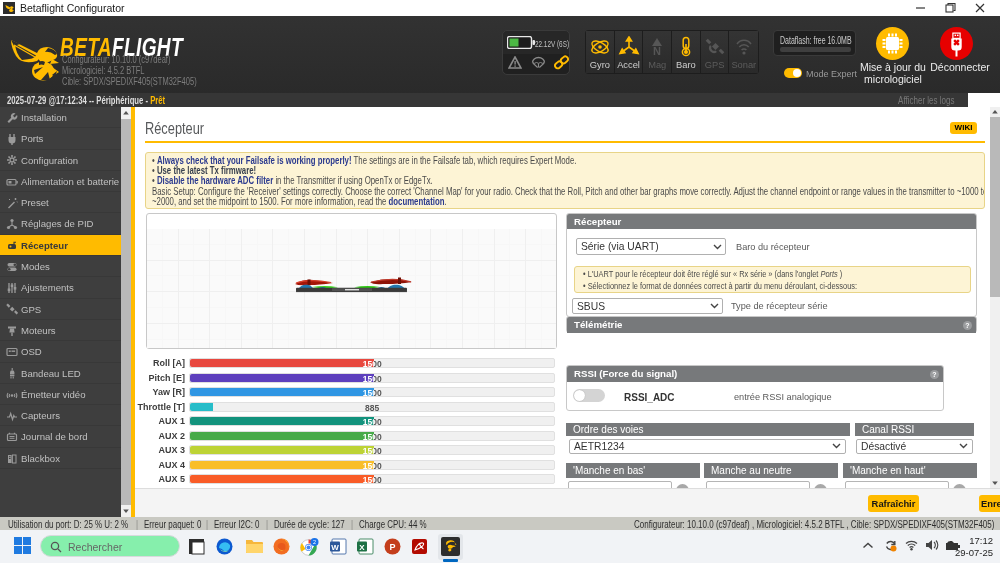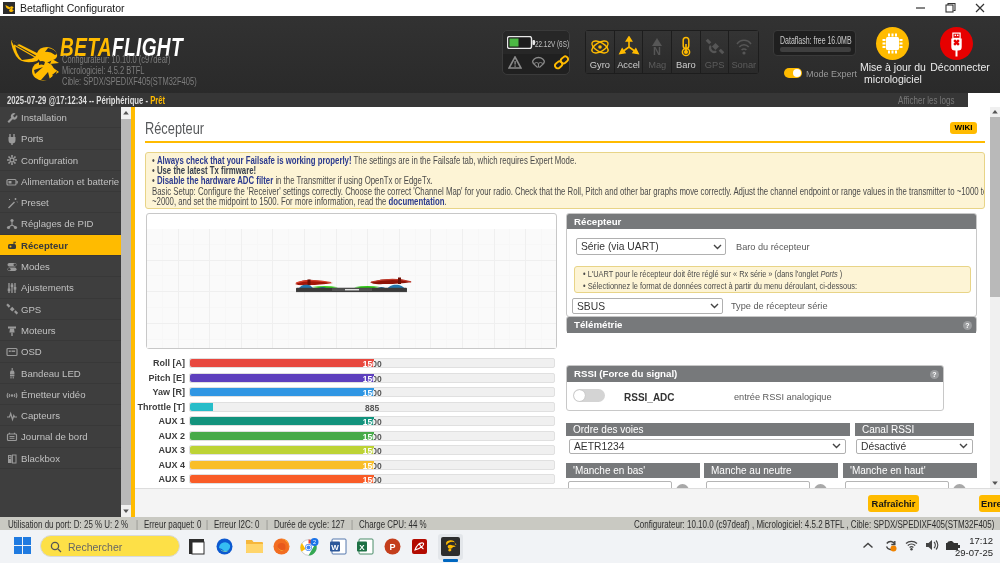--- a/index.html
+++ b/index.html
@@ -639,21 +639,21 @@
 <div id="taskbar"></div>
 
 <svg class="abs" style="left:14px;top:537px" width="17" height="17" viewBox="0 0 17 17">
     <g fill="#1f7ae0">
       <rect x="0" y="0" width="8" height="8"></rect>
       <rect x="9" y="0" width="8" height="8"></rect>
       <rect x="0" y="9" width="8" height="8"></rect>
       <rect x="9" y="9" width="8" height="8"></rect>
     </g>
   </svg>
-<div class="abs" style="left:40px;top:535px;width:140px;height:22px;background:#fde047;border:1px solid #d8dadd;border-radius:11px">
+<div class="abs" style="left:40px;top:535px;width:140px;height:22px;background:#86efac;border:1px solid #d8dadd;border-radius:11px">
   <svg class="abs" style="left:9px;top:5px" width="12" height="12" viewBox="0 0 12 12">
       <circle cx="5" cy="5" r="3.6" fill="none" stroke="#555" stroke-width="1.3"></circle>
       <path d="M8 8 l3 3" stroke="#555" stroke-width="1.3"></path>
     </svg>
   <div class="abs" style="left:27px;top:4.5px;font-size:10.5px;color:#666">Rechercher</div>
 </div>
 <svg class="abs tb" style="left:188px;top:538px" width="17" height="17">
     <rect x="1" y="1" width="15" height="15" fill="#2d2d2d"></rect>
     <rect x="4" y="4" width="12" height="12" fill="#fff" stroke="#2d2d2d" stroke-width="1"></rect>
   </svg>

